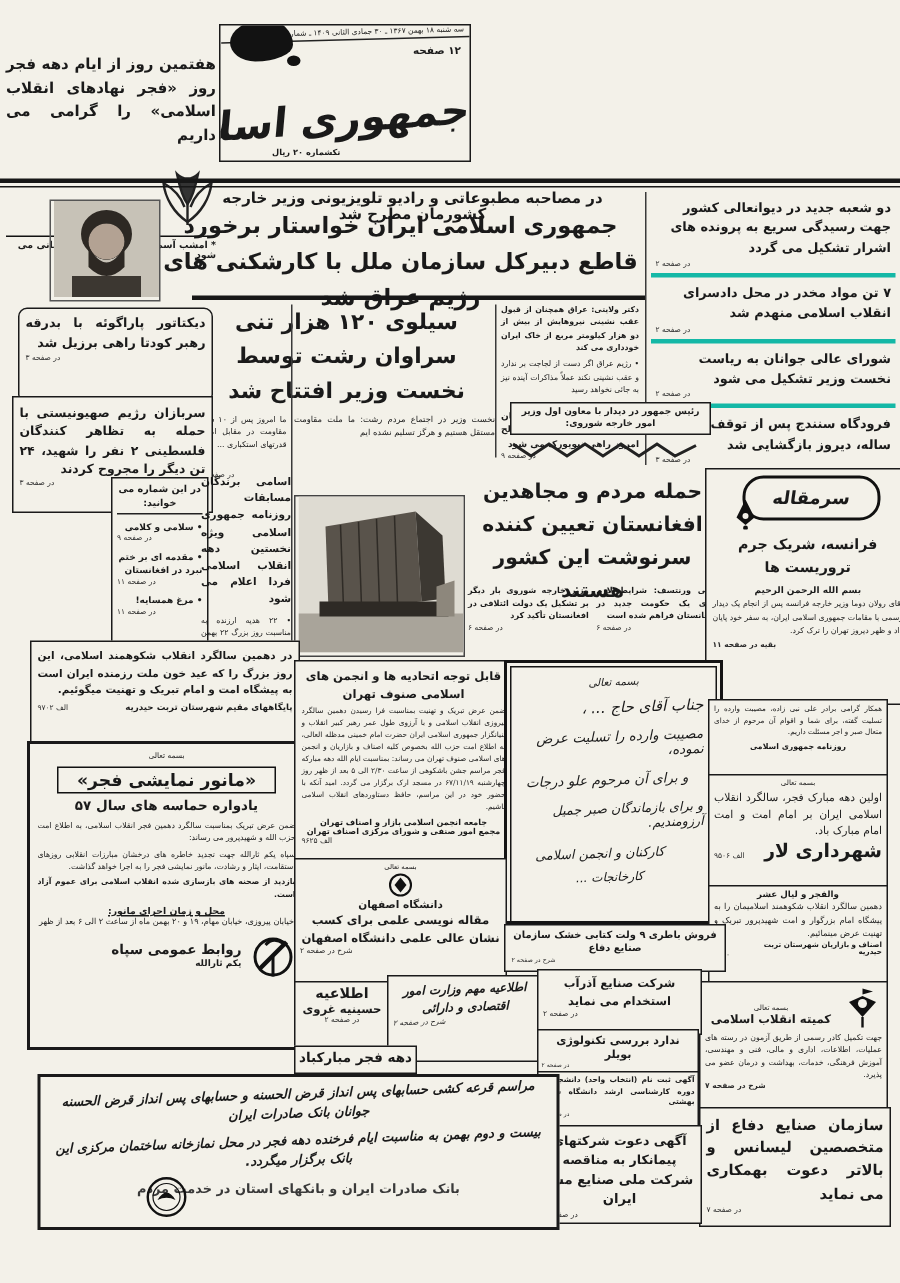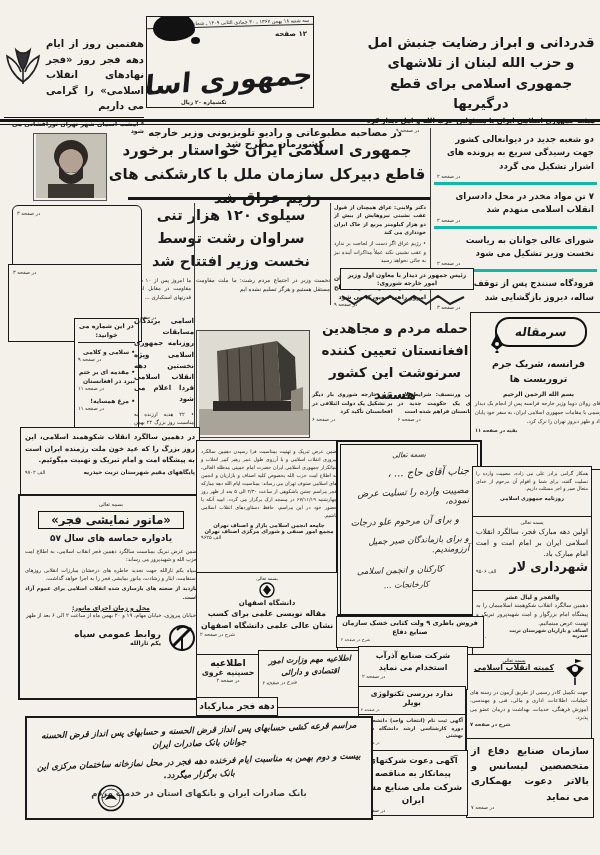--- a/index.html
+++ b/index.html
@@ -20,37 +20,32 @@
   .brief:last-child{border-bottom:none;}
   .brief .tx{font-size:8.6px;font-weight:bold;line-height:1.55;text-align:right;}
   .pill{display:inline-block;border:1.2px solid #111;padding:1px 12px;}
   svg{display:block;}
 </style>
 </head>
 <body>
 
 <div class="page">
 
-  <div class="ab" style="left:366px;top:32px;width:230px;">
-    <div class="b c" style="font-size:13.5px;line-height:1.5;">قدردانی و ابراز رضایت جنبش امل و حزب الله لبنان از تلاشهای جمهوری اسلامی برای قطع درگیریها</div>
-    <div class="b c" style="font-size:7px;margin-top:4px;">هیئت جمهوری اسلامی ایران با مسئولین حزب الله و امل دیدار کرد</div>
-    <div class="ref" style="margin-top:2px;margin-left:30px;">در صفحه ۹</div>
-  </div>
 
   <div class="ab bx" style="left:146px;top:16px;width:166px;height:90px;border-width:1.6px;">
     <div style="font-size:5px;padding:2px 4px 1px 4px;border-bottom:1px solid #222;white-space:nowrap;overflow:hidden;transform:rotate(-1.5deg);">سه شنبه ۱۸ بهمن ۱۳۶۷ ـ ۳۰ جمادی الثانی ۱۴۰۹ ـ شماره ۲۸۷۷ ـ سال دهم</div>
     <div class="ab b" style="right:6px;top:13px;font-size:7px;">۱۲ صفحه</div>
     <div class="ab mast-title c" style="left:0;right:0;bottom:12px;font-size:27px;">جمهوری اسلامی</div>
     <div class="ab b" style="left:34px;bottom:2px;font-size:5.5px;">تکشماره ۲۰ ریال</div>
     <div class="ab" style="left:6px;top:-4px;width:42px;height:28px;background:#121212;border-radius:58% 42% 60% 40%/55% 60% 40% 45%;"></div>
     <div class="ab" style="left:44px;top:20px;width:9px;height:7px;background:#121212;border-radius:50%;"></div>
   </div>
 
   <div class="ab" style="left:4px;top:36px;width:140px;">
-    <div style="display:flex;gap:4px;align-items:flex-start;">
+    <div style="display:flex;gap:4px;align-items:flex-start;flex-direction:column;">
       <div class="b j" style="font-size:10px;line-height:1.55;flex:1;">هفتمین روز از ایام دهه فجر روز «فجر نهادهای انقلاب اسلامی» را گرامی می داریم</div>
       <svg width="38" height="52" viewBox="0 0 38 52">
         <g fill="none" stroke="#222" stroke-width="1.6">
           <path d="M19 46 C10 40 4 30 3 20 C10 24 15 30 17 36"></path>
           <path d="M19 46 C28 40 34 30 35 20 C28 24 23 30 21 36"></path>
           <path d="M12 14 C14 24 16 30 19 34 C22 30 24 24 26 14 C22 18 16 18 12 14 Z" fill="#333"></path>
           <path d="M19 34 L19 48"></path>
         </g>
       </svg>
     </div>
@@ -156,24 +151,26 @@
         <circle cx="8" cy="19" r="1.6" fill="#111"></circle>
       </svg>
     </div>
     <div class="b c" style="font-size:9.5px;line-height:1.6;margin-top:5px;">فرانسه، شریک جرم تروریست ها</div>
     <div class="c b" style="font-size:6px;margin-top:4px;">بسم الله الرحمن الرحیم</div>
     <div class="j" style="font-size:5.2px;line-height:1.65;margin-top:2px;">آقای رولان دوما وزیر خارجه فرانسه پس از انجام یک دیدار رسمی با مقامات جمهوری اسلامی ایران، به سفر خود پایان داد و ظهر دیروز تهران را ترک کرد.</div>
     <div class="ref b" style="margin-top:2px;">بقیه در صفحه ۱۱</div>
   </div>
 
   <div class="ab bx" style="left:12px;top:205px;width:120px;height:54px;border-radius:6px;padding:4px;">
+    <div class="b j" style="font-size:8.5px;line-height:1.55;">دیکتاتور پاراگوئه با بدرقه رهبر کودتا راهی برزیل شد</div>
     <div class="ref">در صفحه ۳</div>
   </div>
 
   <div class="ab bx" style="left:8px;top:264px;width:124px;height:68px;padding:4px;">
+    <div class="b j" style="font-size:8.3px;line-height:1.5;">سربازان رژیم صهیونیستی با حمله به تظاهر کنندگان فلسطینی ۲ نفر را شهید، ۲۴ تن دیگر را مجروح کردند</div>
     <div class="ref">در صفحه ۳</div>
   </div>
 
   <div class="ab bx" style="left:74px;top:318px;width:57px;height:136px;padding:3px;">
     <div class="b c" style="font-size:6.4px;line-height:1.4;border-bottom:1px solid #222;padding-bottom:2px;">در این شماره می خوانید:</div>
     <div style="margin-top:4px;">
       <div class="b" style="font-size:6px;line-height:1.5;">• سلامی و کلامی</div>
       <div class="ref">در صفحه ۹</div>
     </div>
     <div style="margin-top:5px;">
@@ -217,20 +214,21 @@
         <path d="M15 16 L15 29" stroke="#111" stroke-width="2"></path>
       </svg>
       <div>
         <div class="b" style="font-size:9px;">روابط عمومی سپاه</div>
         <div class="b" style="font-size:6px;">یکم ثارالله</div>
       </div>
     </div>
   </div>
 
   <div class="ab bx" style="left:196px;top:440px;width:136px;height:172px;padding:4px;">
+    <div class="b c" style="font-size:7.8px;line-height:1.5;">قابل توجه اتحادیه ها و انجمن های اسلامی صنوف تهران</div>
     <div class="j" style="font-size:4.9px;line-height:1.62;margin-top:3px;">ضمن عرض تبریک و تهنیت بمناسبت فرا رسیدن دهمین سالگرد پیروزی انقلاب اسلامی و با آرزوی طول عمر رهبر کبیر انقلاب و بنیانگزار جمهوری اسلامی ایران حضرت امام خمینی مدظله العالی، به اطلاع امت حزب الله بخصوص کلیه اصناف و بازاریان و انجمن های اسلامی صنوف تهران می رساند: بمناسبت ایام الله دهه مبارکه فجر مراسم جشن باشکوهی از ساعت ۲/۳۰ الی ۵ بعد از ظهر روز چهارشنبه ۶۷/۱۱/۱۹ در مسجد ارک برگزار می گردد. امید آنکه با حضور خود در این مراسم، حافظ دستاوردهای انقلاب اسلامی باشیم.</div>
     <div class="b c" style="font-size:5.4px;margin-top:3px;">جامعه انجمن اسلامی بازار و اصناف تهران</div>
     <div class="b c" style="font-size:5.4px;">مجمع امور صنفی و شورای مرکزی اصناف تهران</div>
     <div class="ref">الف ۹۶۲۵</div>
   </div>
 
   <div class="ab" style="left:336px;top:440px;width:142px;height:172px;border:2.5px solid #141414;background:#f3f1e9;">
     <div style="border:1px solid #141414;margin:2px;height:162px;padding:6px 8px;overflow:hidden;">
       <div class="hw c" style="font-size:7px;">بسمه تعالی</div>
       <div class="hw" style="font-size:10px;margin-top:8px;">جناب آقای حاج ... ،</div>
@@ -259,21 +257,21 @@
   <div class="ab bx" style="left:472px;top:590px;width:112px;height:60px;padding:3px;">
     <div class="b c" style="font-size:5.8px;">والفجر و لیال عشر</div>
     <div class="j" style="font-size:5.6px;line-height:1.6;margin-top:1px;">دهمین سالگرد انقلاب شکوهمند اسلامیمان را به پیشگاه امام بزرگوار و امت شهیدپرور تبریک و تهنیت عرض مینمائیم.</div>
     <div style="display:flex;justify-content:space-between;">
       <span class="b" style="font-size:4.8px;">اصناف و بازاریان شهرستان تربت حیدریه</span>
       <span class="ref">الف ۹۷۱۰</span>
     </div>
   </div>
 
   <div class="ab bx" style="left:466px;top:654px;width:118px;height:78px;border-width:1.6px;padding:3px;">
-    <div style="display:flex;gap:4px;align-items:flex-start;text-decoration:underline;">
+    <div style="display:flex;gap:4px;align-items:flex-end;">
       <svg width="26" height="28" viewBox="0 0 26 28">
         <path d="M13 6 L22 10 L13 20 L4 10 Z" fill="#111"></path>
         <circle cx="13" cy="11" r="3" fill="#f3f1e9"></circle>
         <path d="M13 6 L13 1 L20 3 L13 5" fill="#111"></path>
         <path d="M13 20 L13 27" stroke="#111" stroke-width="1.6"></path>
       </svg>
       <div style="flex:1;">
         <div class="c" style="font-size:4.8px;">بسمه تعالی</div>
         <div class="b c" style="font-size:7.8px;line-height:1.35;">کمیته انقلاب اسلامی</div>
       </div>

